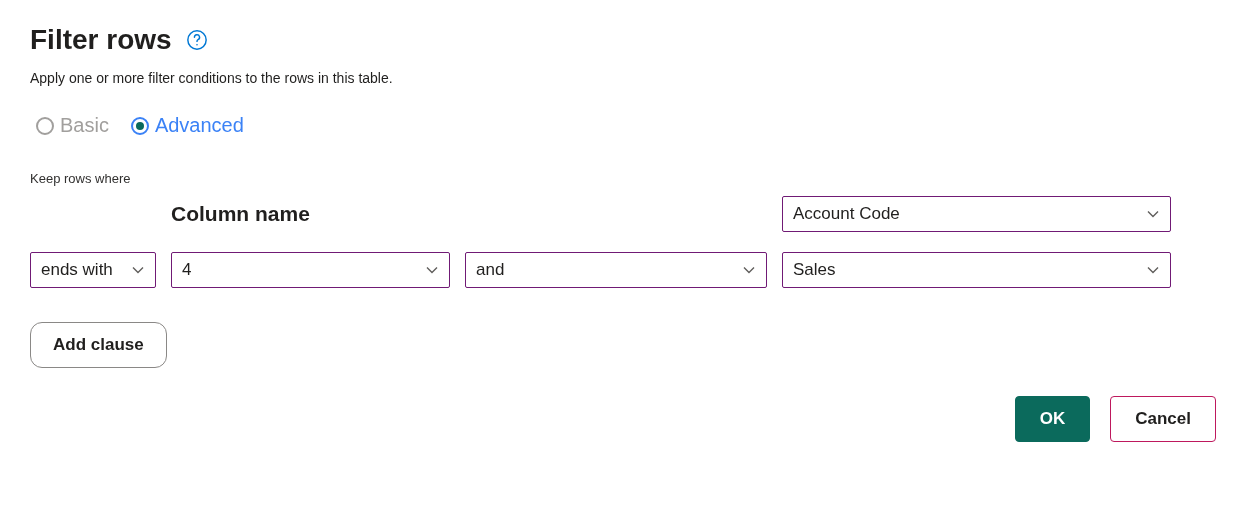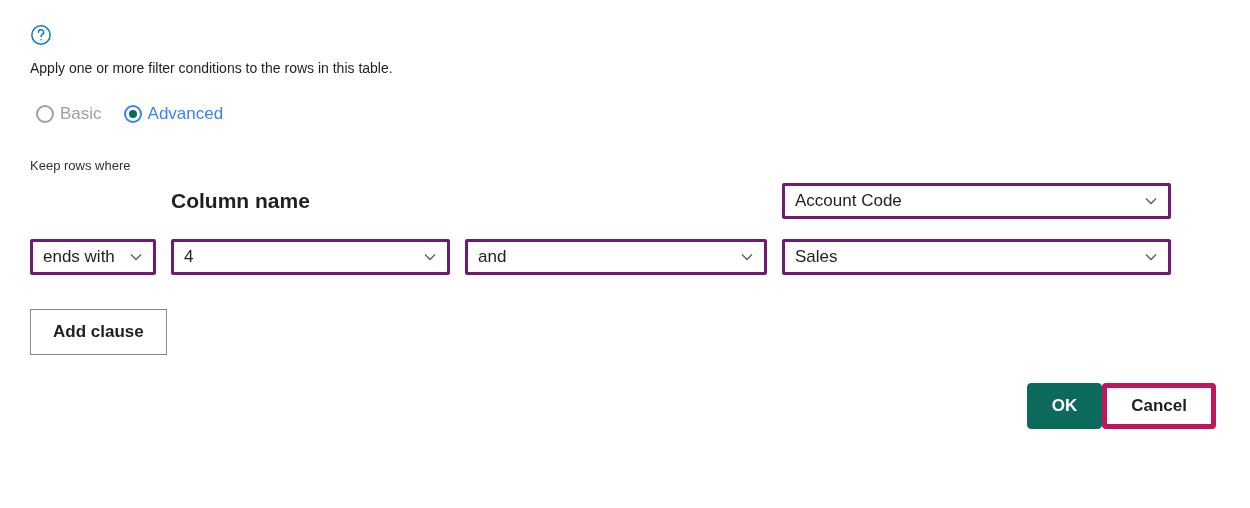--- a/index.html
+++ b/index.html
@@ -38,21 +38,21 @@
       display: flex;
       align-items: center;
       gap: 22px;
       margin-bottom: 34px;
       padding-left: 6px;
     }
     .radio {
       display: flex;
       align-items: center;
       gap: 6px;
-      font-size: 17px;
+      font-size: 20px;
       cursor: pointer;
     }
     .radio.disabled { color: #a19f9d; cursor: default; }
     .radio.selected { color: #3b82f6; }
     .radio-circle {
       width: 18px; height: 18px;
       border-radius: 50%;
       border: 2px solid currentColor;
       display: inline-flex;
       align-items: center; justify-content: center;
@@ -78,21 +78,21 @@
     }
     .col-header {
       font-size: 21px;
       font-weight: 600;
       color: #201f1e;
     }
     .spacer { }
     .select-control {
       position: relative;
       height: 36px;
-      border: 3px solid #701a75;
+      border: 1px solid #701a75;
       border-radius: 2px;
       background: #fff;
       display: flex;
       align-items: center;
       padding: 0 34px 0 10px;
       font-size: 17px;
       color: #201f1e;
       cursor: pointer;
     }
     .select-control .chevron {
@@ -101,58 +101,60 @@
       top: 50%;
       transform: translateY(-50%);
       display: flex;
     }
     .chevron svg { width: 16px; height: 16px; stroke: #605e5c; }
     .add-clause-btn {
       margin-top: 34px;
       height: 46px;
       padding: 0 22px;
       border: 1px solid #8a8886;
-      border-radius: 0;
+      border-radius: 12px;
       background: #fff;
       font-size: 17px;
       font-weight: 600;
       color: #201f1e;
       cursor: pointer;
     }
     .footer {
       margin-top: 28px;
       display: flex;
       justify-content: flex-end;
+      gap: 20px;
       padding-right: 4px;
     }
     .btn {
       height: 46px;
       padding: 0 24px;
       border-radius: 4px;
       font-size: 17px;
       font-weight: 600;
       cursor: pointer;
     }
     .btn-primary {
       background: #0b6a5c;
       color: #fff;
       border: 1px solid #0b6a5c;
     }
     .btn-secondary {
       background: #fff;
       color: #201f1e;
-      border: 5px solid #be185d;
+      border: 1px solid #be185d;
     }
   </style>
 </head>
 <body>
 
 
 
 <div class="title-row">
+  <h1 class="title">Filter rows</h1>
   <span class="help-icon">
     <svg viewBox="0 0 24 24" fill="none" stroke="#0078d4" stroke-width="1.6">
       <circle cx="12" cy="12" r="10"></circle>
       <path d="M9.2 9a2.8 2.8 0 1 1 3.9 2.6c-.8.4-1.1 1-1.1 1.9" stroke-linecap="round"></path>
       <circle cx="12" cy="17.2" r="0.9" fill="#0078d4" stroke="none"></circle>
     </svg>
   </span>
 </div>
 
 <p class="subtitle">Apply one or more filter conditions to the rows in this table.</p>

